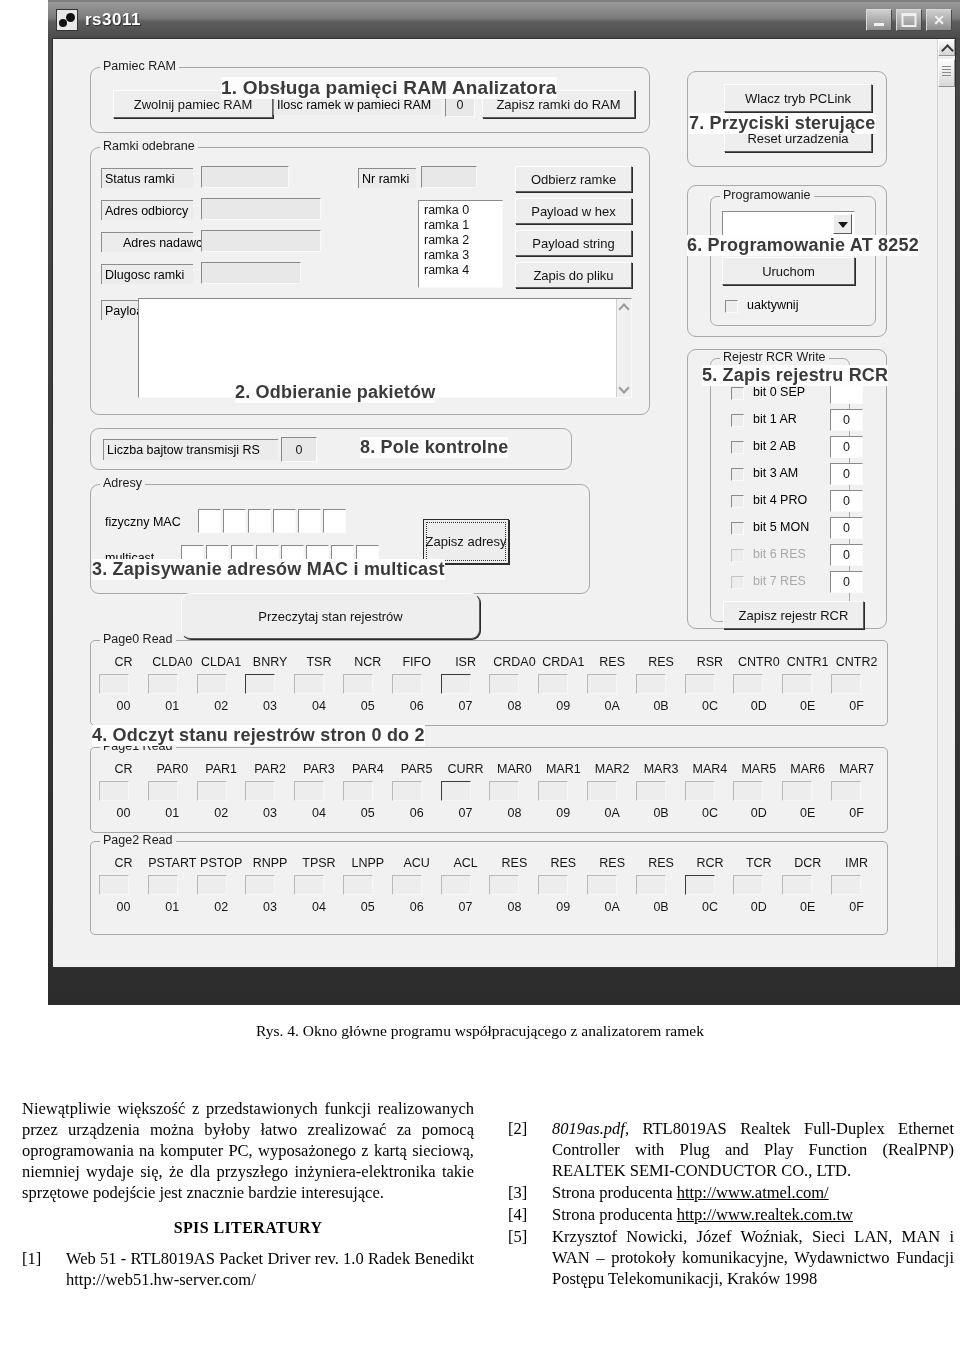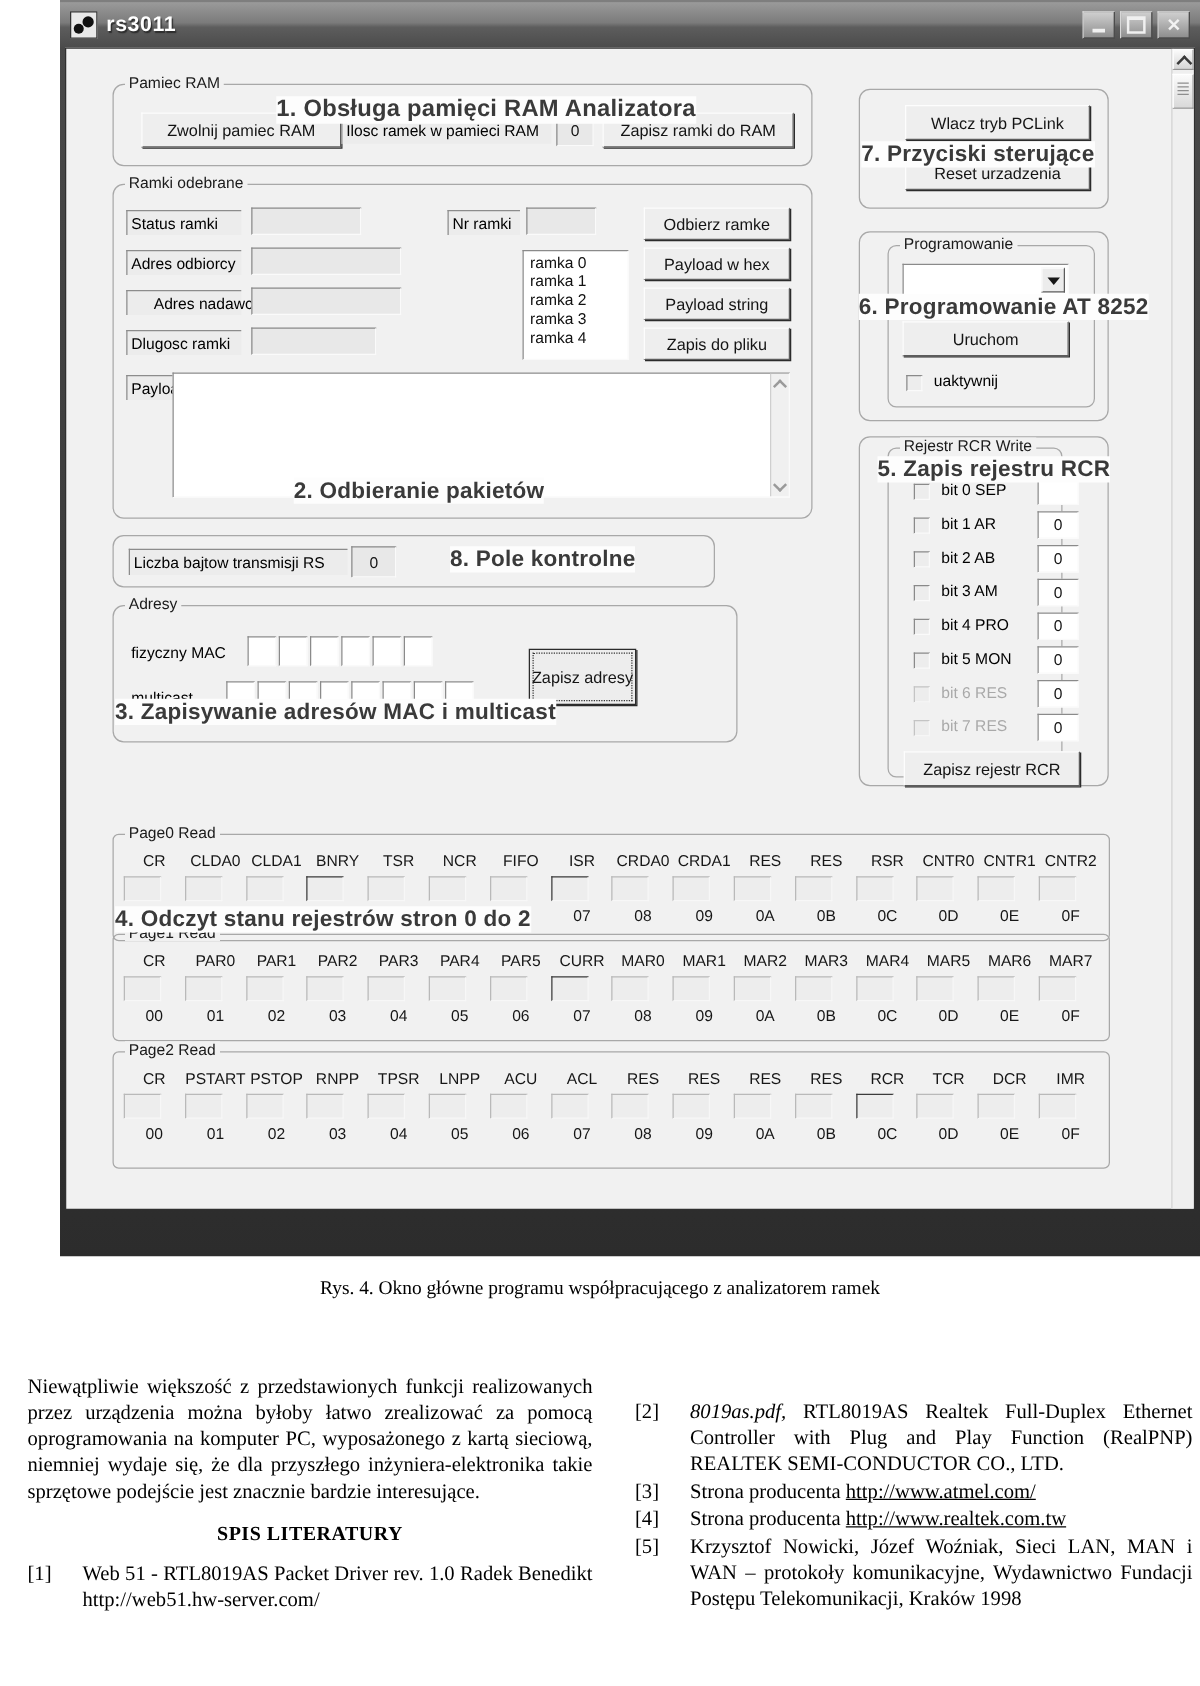--- a/index.html
+++ b/index.html
@@ -211,22 +211,23 @@
         <span class="fld white" style="position:relative;left:0;top:0;width:23px;height:24px;"></span>
         <span class="fld white" style="position:relative;left:0;top:0;width:23px;height:24px;"></span>
         <span class="fld white" style="position:relative;left:0;top:0;width:23px;height:24px;"></span>
         <span class="fld white" style="position:relative;left:0;top:0;width:23px;height:24px;"></span>
         <span class="fld white" style="position:relative;left:0;top:0;width:23px;height:24px;"></span>
       </div>
 
       <div class="btn dotted" style="left:332px;top:34px;width:86px;height:45px;">Zapisz adresy</div>
     </div>
 
-
-    <div class="gbox" style="left:37px;top:628px;width:798px;height:86px;border-radius:5px;">
+    <div class="btn" style="left:128px;top:554px;width:299px;height:46px;border-radius:9px;">Przeczytaj stan rejestrów</div>
+
+    <div class="gbox" style="left:37px;top:601px;width:798px;height:86px;border-radius:5px;">
       <span class="legend">Page0 Read</span>
       <div class="reg-names" style="left:8px;top:14px;width:782px;">
         <span style="flex:1">CR</span>
           <span style="flex:1">CLDA0</span>
           <span style="flex:1">CLDA1</span>
           <span style="flex:1">BNRY</span>
           <span style="flex:1">TSR</span>
           <span style="flex:1">NCR</span>
           <span style="flex:1">FIFO</span>
           <span style="flex:1">ISR</span>

